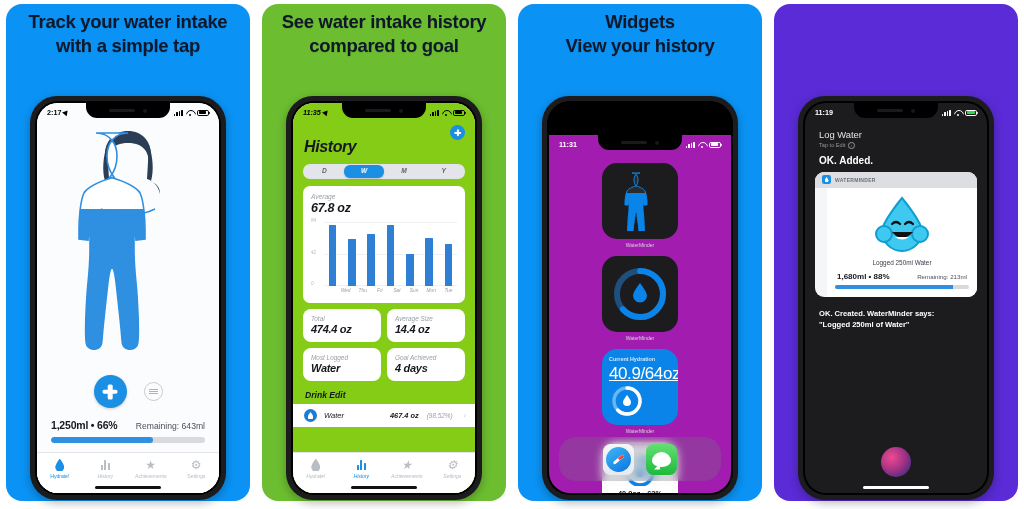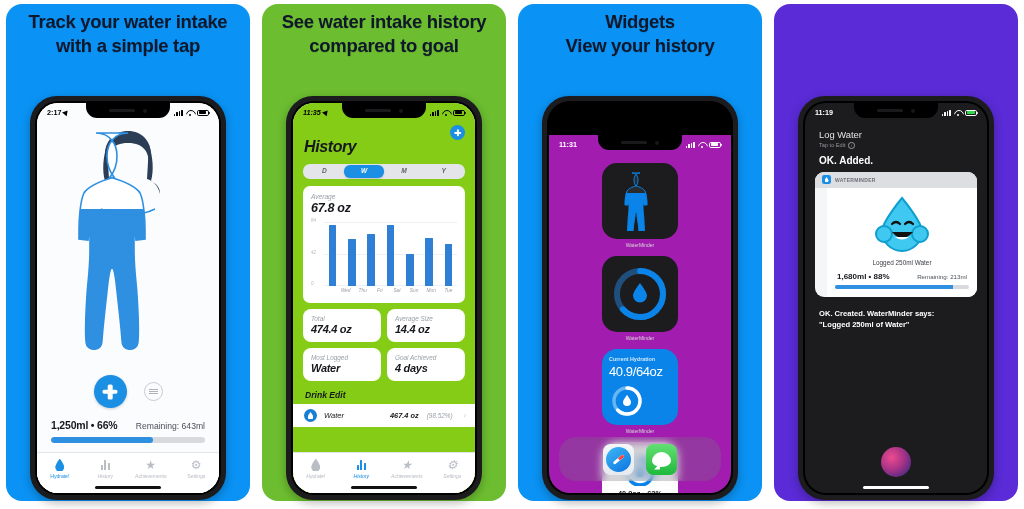--- a/index.html
+++ b/index.html
@@ -212,21 +212,21 @@
   .widgets { position:absolute; inset:0; background:#a21caf; padding-top:22px;margin-top:32px;}
   .wgrid { display:flex; flex-wrap:wrap; gap:8px; padding: 6px 13px 0 13px; justify-content:center;}
   .wcell { width:76px; }
   .wbox { width:76px; height:76px; border-radius:15px; overflow:hidden; position:relative;}
   .wname { text-align:center; font-size:5px; color:#d6d6d8; margin-top:3px;}
   .w-dark { background:#1c1c1e; }
   .w-blue { background:#0a84e8; }
   .w-white { background:#fdfdfd; }
   .w-body { display:flex; align-items:center; justify-content:center; height:100%;}
   .cur-label { position:absolute; left:7px; top:7px; font-size:5.4px; color:#cfe7fb; font-weight:bold;}
-  .cur-val { position:absolute; left:7px; top:15px; font-size:13px; color:#fff; font-weight:500; letter-spacing:-0.4px;}
+  .cur-val { position:absolute; left:7px; top:15px; font-size:17px; color:#fff; font-weight:500; letter-spacing:-0.4px;text-decoration:underline;}
   .w-white .wt1 { font-size:7.4px; font-weight:bold; color:#16181d; text-align:center;}
   .w-white .wt2 { font-size:5.8px; color:#8b9099; text-align:center; margin-top:2px;}
   .dock {
     position:absolute; left:10px; right:10px; bottom:12px; height:44px;
     background: rgba(120,120,128,0.30); border-radius:17px;
     display:flex; align-items:center; justify-content:center; gap:12px;
     backdrop-filter: blur(4px);
   }
   .appicon { width:31px;height:31px;border-radius:7.5px; display:flex;align-items:center;justify-content:center;}
   .safari { background: linear-gradient(#f4f6f8,#e6eaee); }

